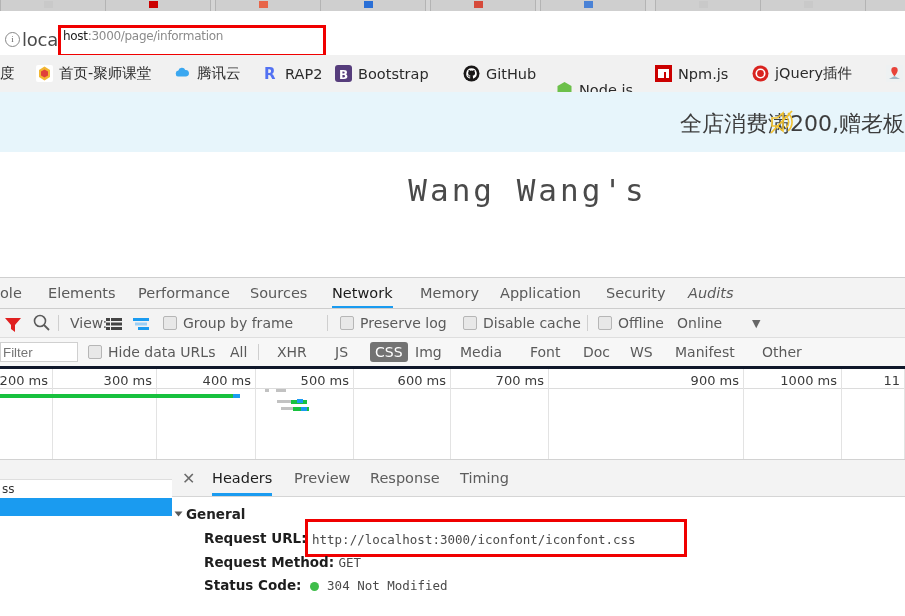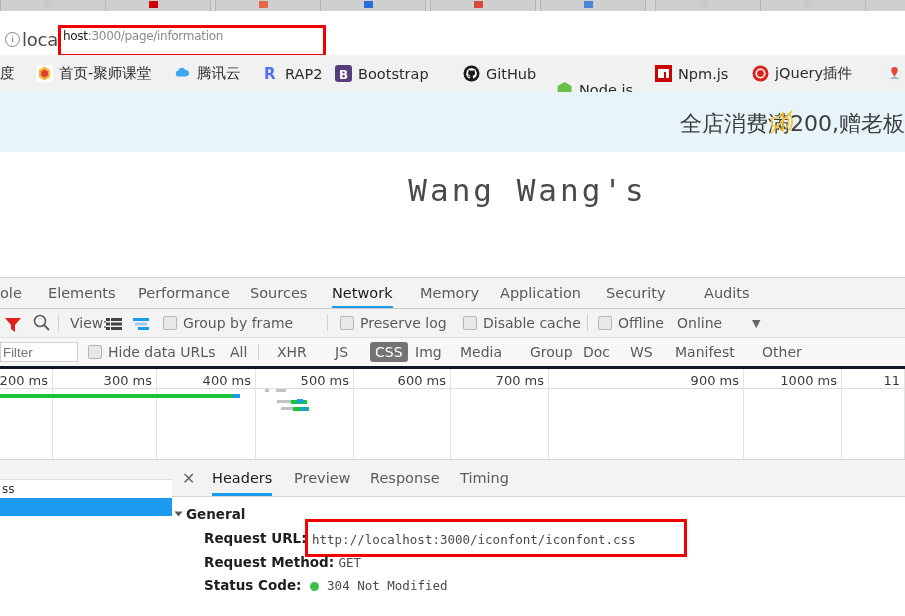--- a/index.html
+++ b/index.html
@@ -399,21 +399,21 @@
         </div>
         <div class="dt-tab" style="left: 420px;">
           <span>Memory</span>
         </div>
         <div class="dt-tab" style="left: 500px;">
           <span>Application</span>
         </div>
         <div class="dt-tab" style="left: 606px;">
           <span>Security</span>
         </div>
-        <div class="dt-tab" style="left: 704px;">
+        <div class="dt-tab" style="left: 688px; font-style: italic;">
           <span>Audits</span>
         </div>
       </div>
 
     <div class="dt-toolbar">
       <svg class="tb-item" style="left:2px;width:22px;" viewBox="0 0 22 28">
         <path d="M3 9 h16 l-6 7 v7 l-4 -3 v-4 z" fill="#e02020"></path>
       </svg>
       <svg class="tb-item" style="left:30px;width:22px;" viewBox="0 0 22 28">
         <circle cx="10" cy="12" r="5.5" fill="none" stroke="#5a5a5a" stroke-width="1.6"></circle>
@@ -478,21 +478,21 @@
           <div class="chip sel" style="left: 370px;">
             <span>CSS</span>
           </div>
           <div class="chip" style="left: 410px;">
             <span>Img</span>
           </div>
           <div class="chip" style="left: 455px;">
             <span>Media</span>
           </div>
           <div class="chip" style="left: 525px;">
-            <span>Group</span>
+            <span>Font</span>
           </div>
           <div class="chip" style="left: 578px;">
             <span>Doc</span>
           </div>
           <div class="chip" style="left: 625px;">
             <span>WS</span>
           </div>
           <div class="chip" style="left: 670px;">
             <span>Manifest</span>
           </div>

